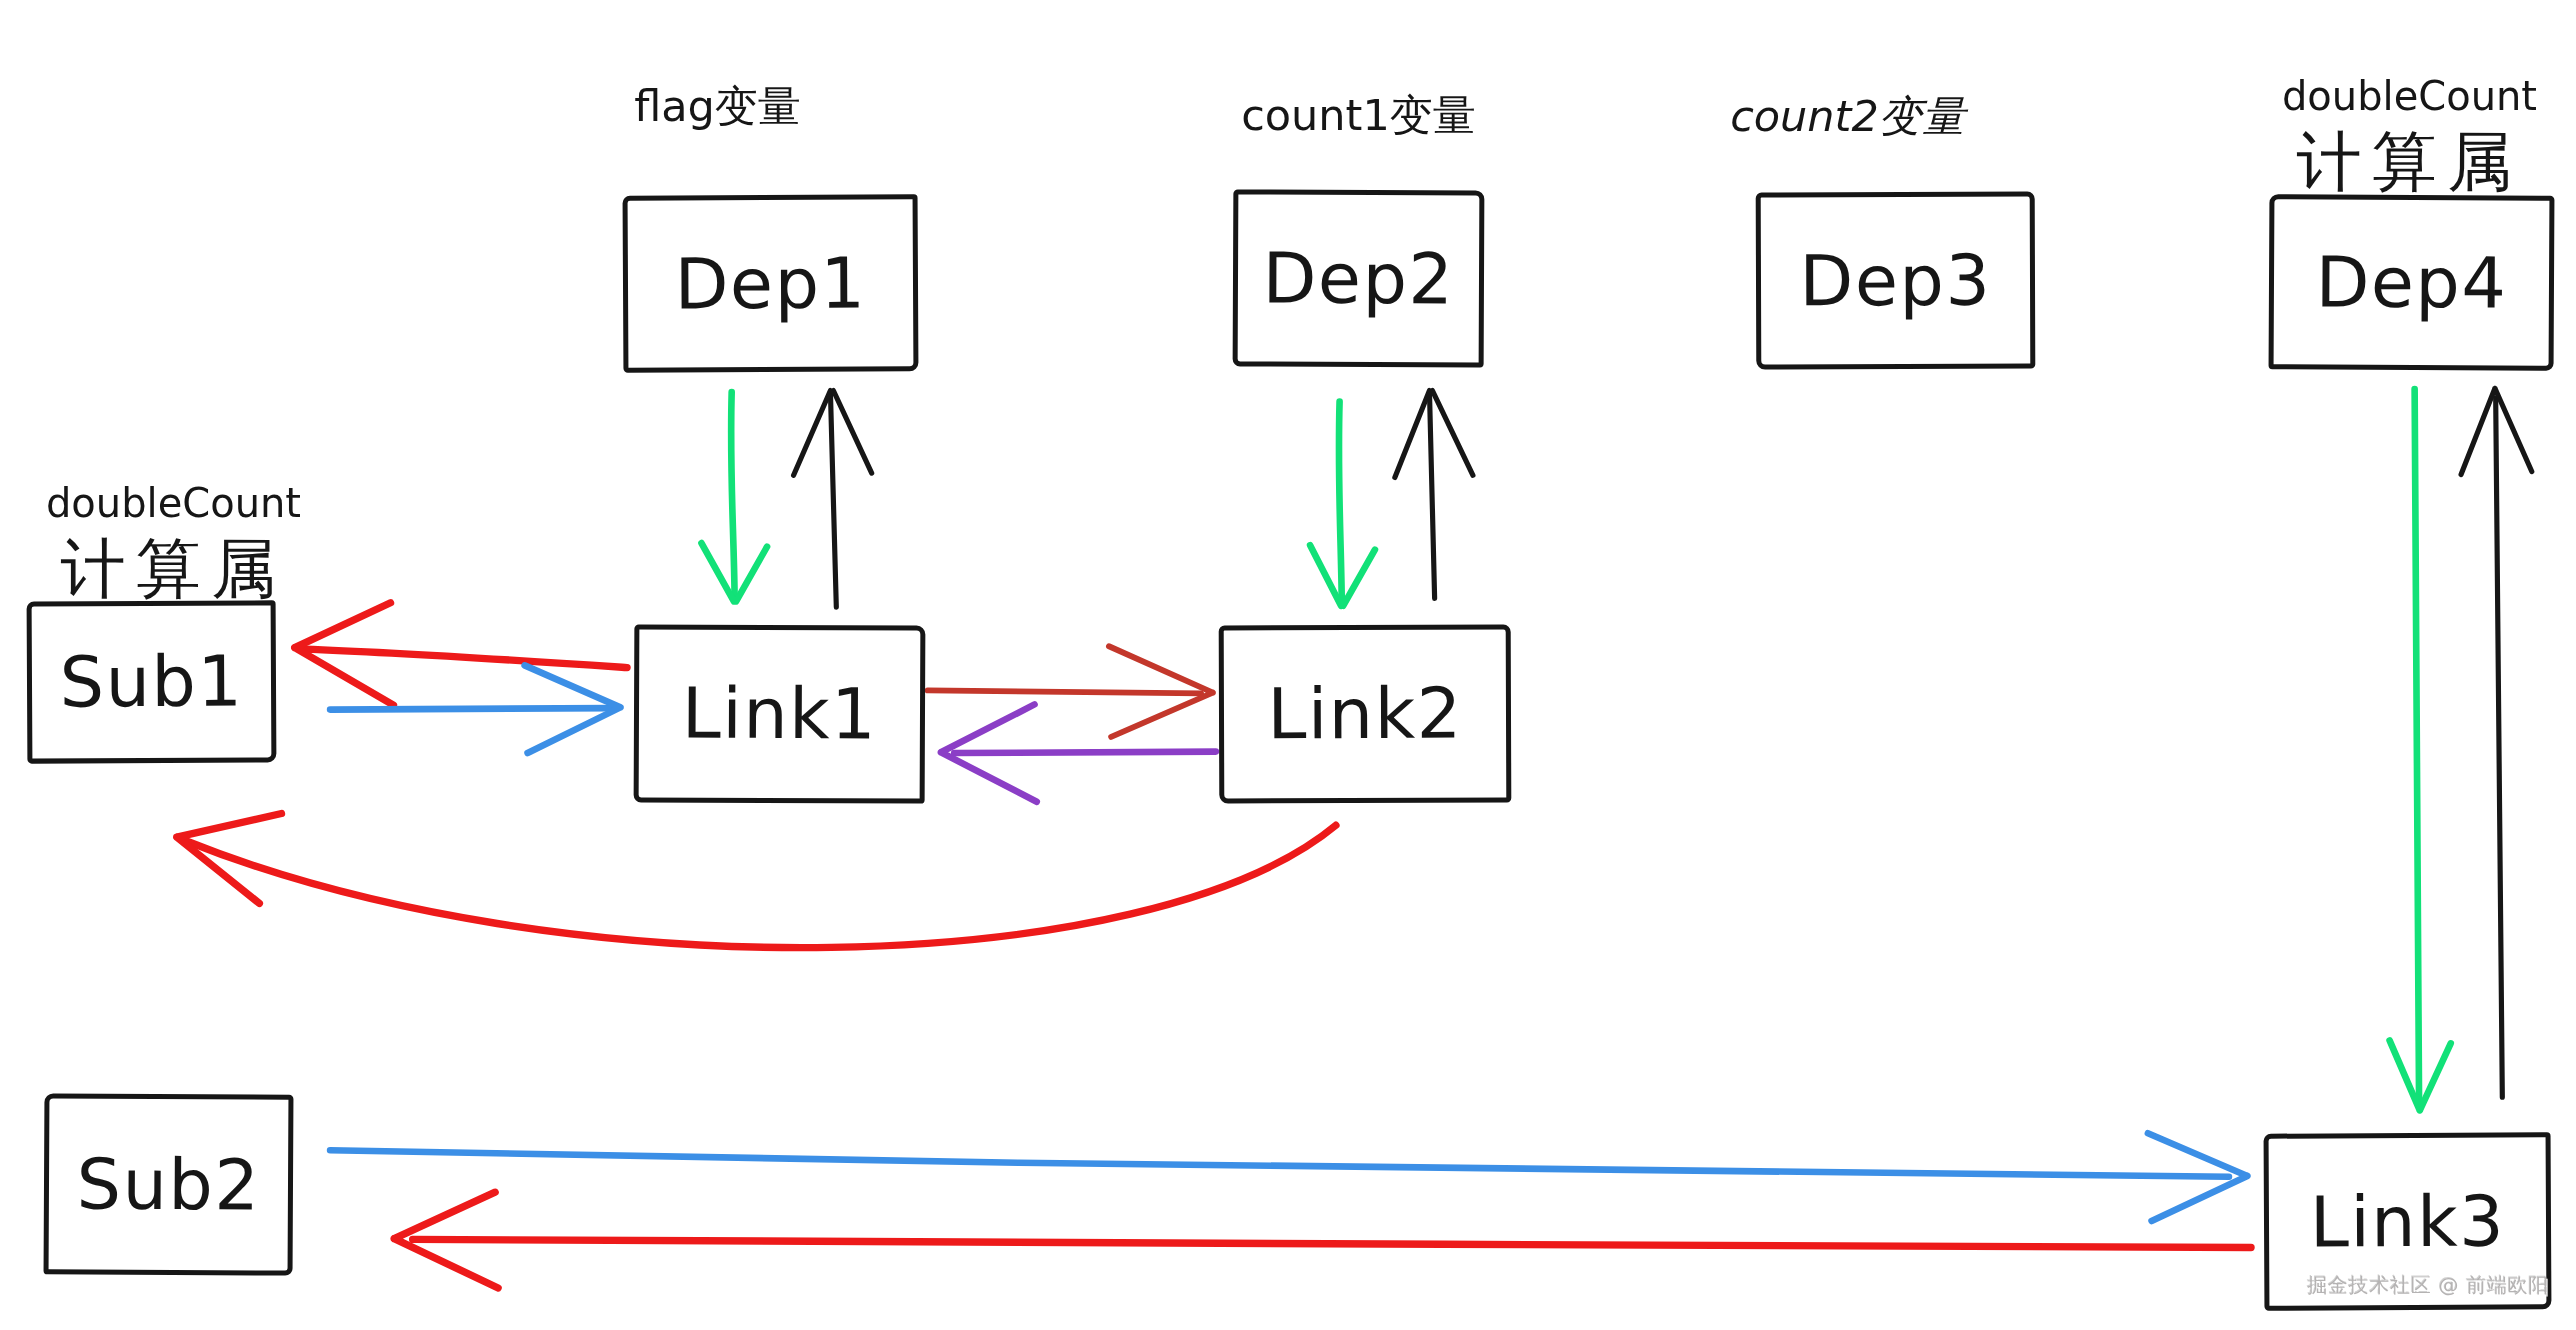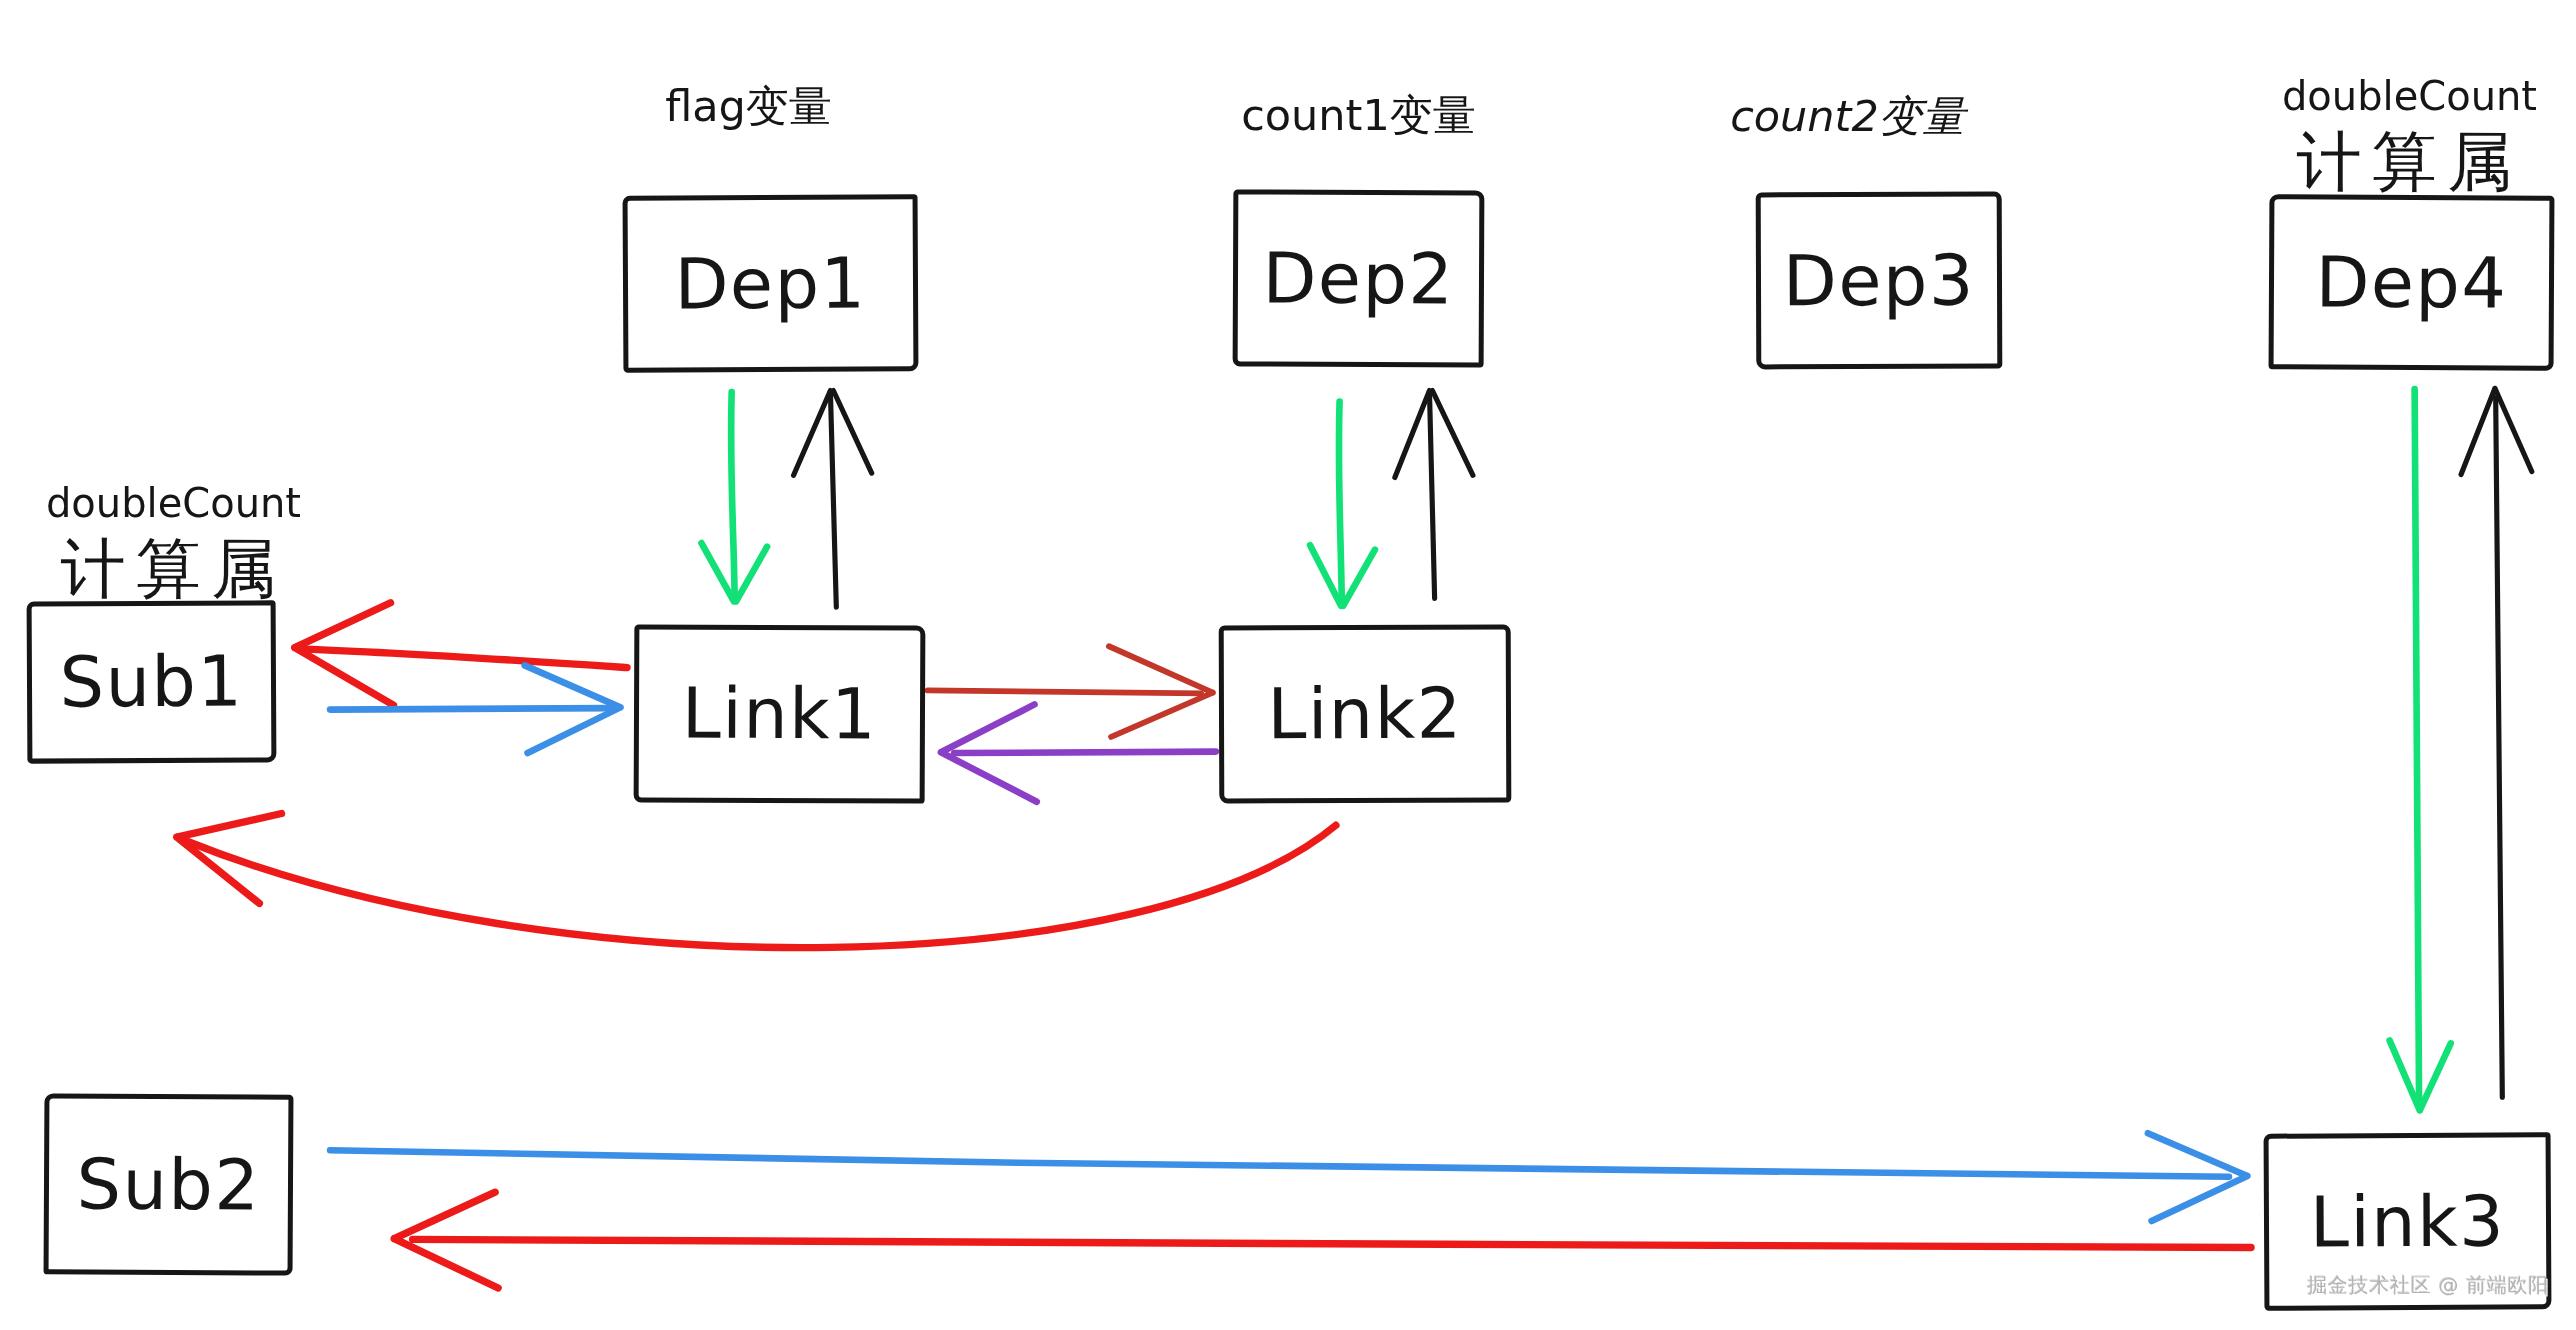--- a/index.html
+++ b/index.html
@@ -95,21 +95,21 @@
       <path d="M 3277 528 L 3283 1495" stroke-width="9" stroke="#12e178"></path>
       <path d="M 3284 1507 L 3243 1412 M 3284 1507 L 3326 1416" stroke-width="9" stroke="#12e178"></path>
     </g>
 
     <g>
       <path d="M 3396 1489 L 3387 540" stroke-width="7" stroke="#161616"></path>
       <path d="M 3386 527 L 3340 644 M 3386 527 L 3436 640" stroke-width="7" stroke="#161616"></path>
     </g>
   </svg>
 
-  <div class="caption single" style="left:601px;top:80px;width:295px;">
+  <div class="caption single" style="left:570px;top:80px;width:295px;">
     <span>flag变量</span>
   </div>
 
   <div class="caption single" style="left:1211px;top:89px;width:295px;">
     <span>count1变量</span>
   </div>
 
   <div class="caption single" style="left:1700px;top:90px;width:295px;font-style:italic;">
     <span>count2变量</span>
   </div>
@@ -126,21 +126,21 @@
 
 
   <div class="node r1" style="left:623px;top:195px;width:295px;height:177px;">
     <span class="lbl">Dep1</span>
   </div>
 
   <div class="node r2" style="left:1233px;top:190px;width:251px;height:177px;">
     <span class="lbl">Dep2</span>
   </div>
 
-  <div class="node r3" style="left:1756px;top:192px;width:246px;height:177px;">
+  <div class="node r3" style="left:1756px;top:192px;width:279px;height:177px;">
     <span class="lbl">Dep3</span>
   </div>
 
   <div class="node r4" style="left:2269px;top:195px;width:285px;height:175px;">
     <span class="lbl">Dep4</span>
   </div>
 
   <div class="node r1" style="left:27px;top:601px;width:249px;height:162px;">
     <span class="lbl">Sub1</span>
   </div>

